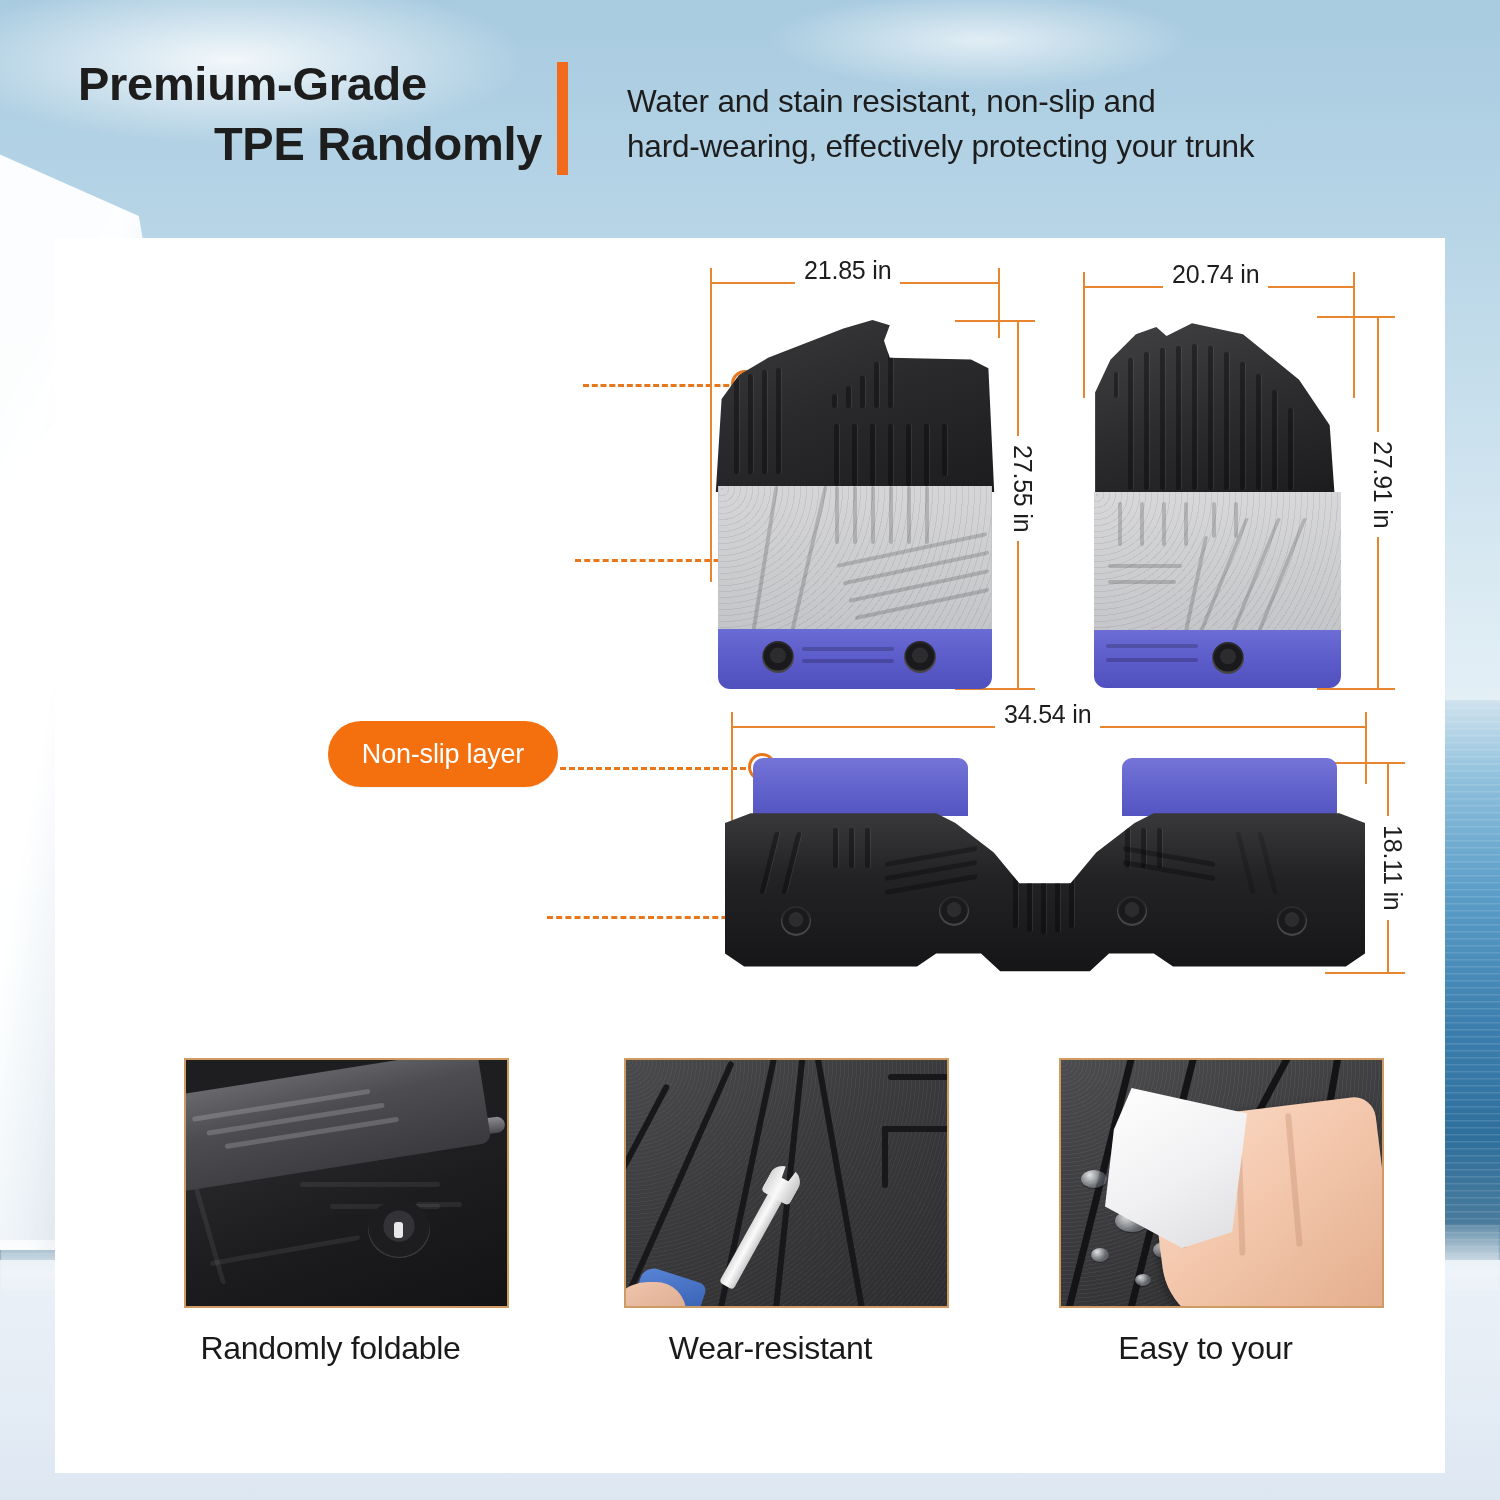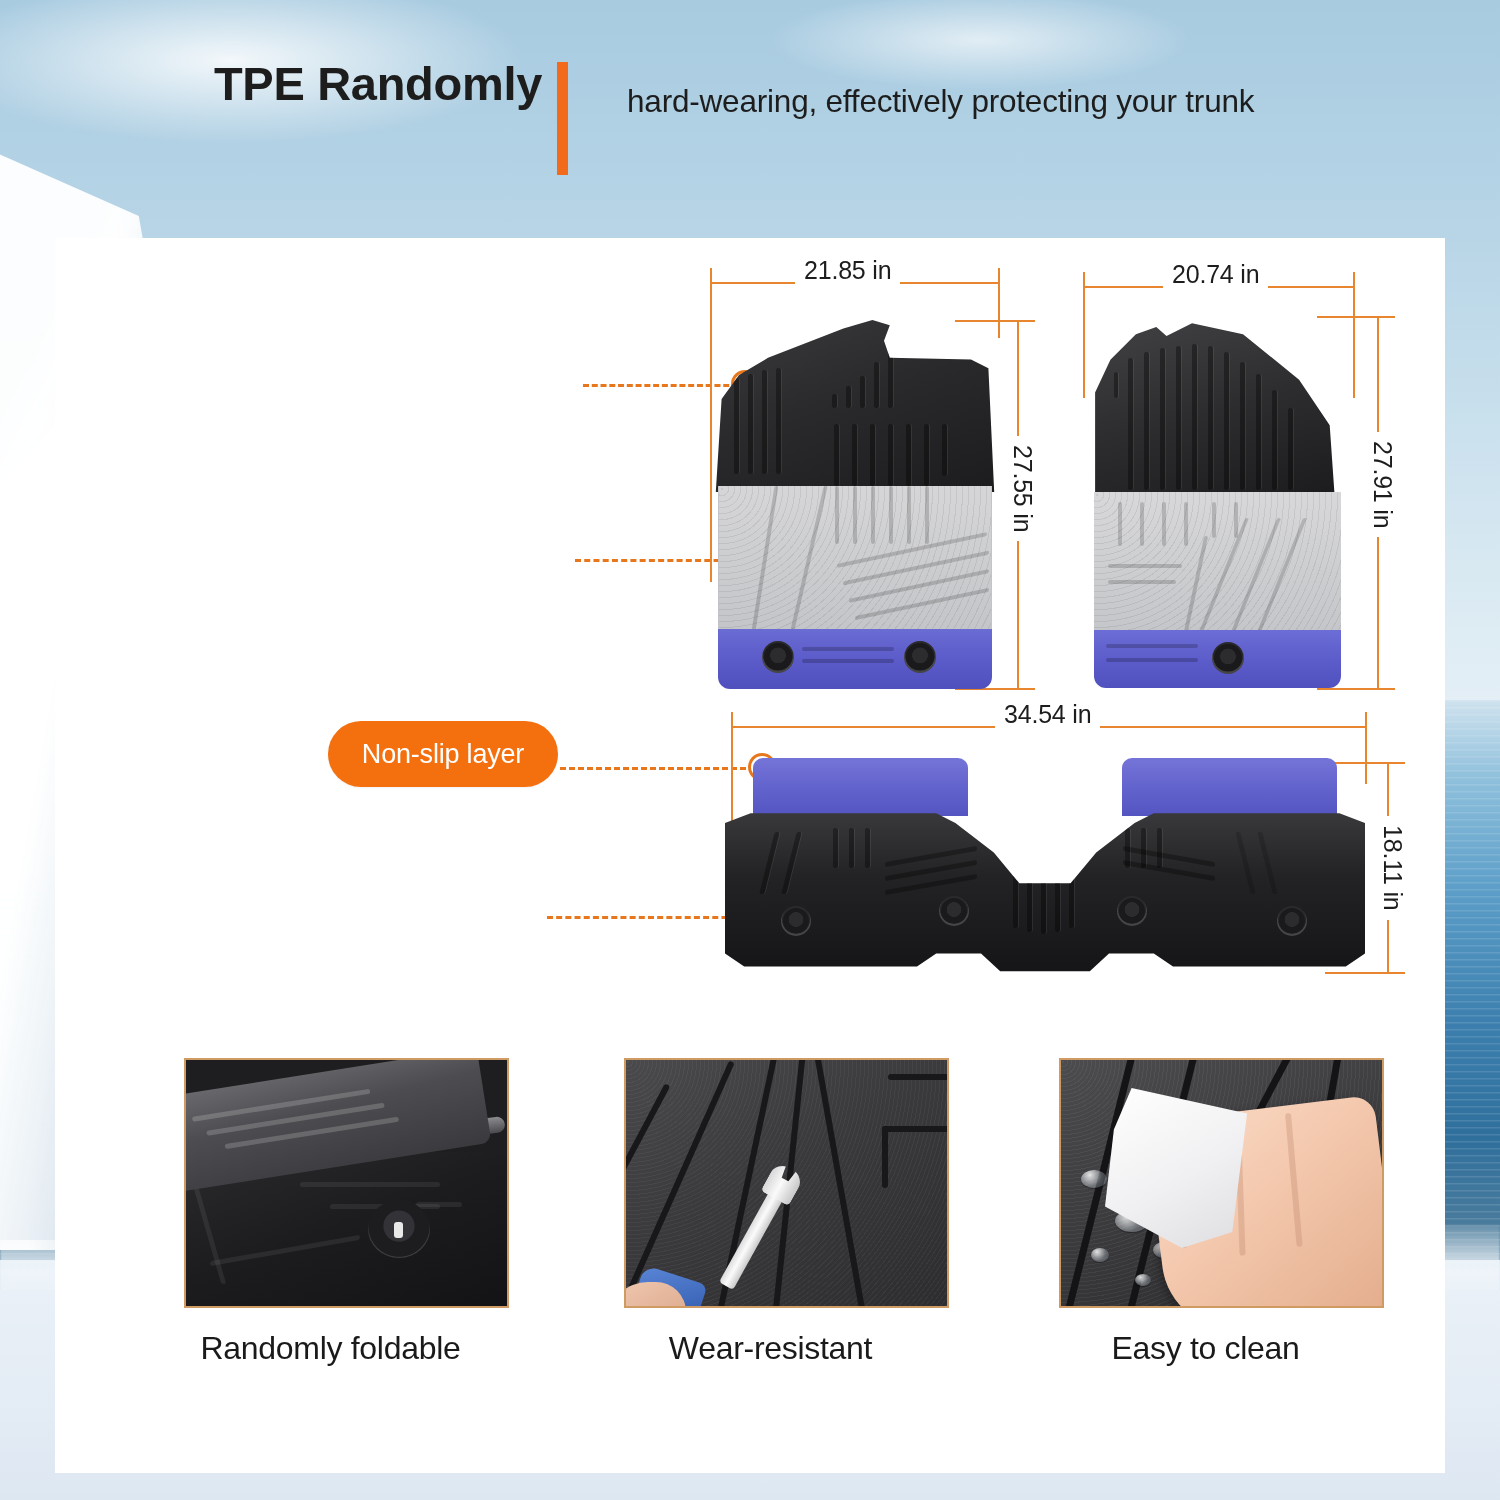--- a/index.html
+++ b/index.html
@@ -303,24 +303,26 @@
   <div class="bg-sky"></div>
   <div class="bg-sea"></div>
   <div class="bg-foam"></div>
   <div class="bg-bottom"></div>
   <div class="bg-snow"></div>
   <div class="bg-snow2"></div>
 </div>
 
 <div id="header">
   <div class="hd-title">
+    <span>Premium-Grade</span>
     <span class="l2">TPE Randomly</span>
   </div>
   <div class="hd-rule"></div>
   <div class="hd-sub">
+    <div>Water and stain resistant, non-slip and</div>
     <div>hard-wearing, effectively protecting your trunk</div>
   </div>
 </div>
 
 <div id="panel">
 
   <div class="pill" id="pill2">
     <span>Non-slip layer</span>
   </div>
 
@@ -555,17 +557,17 @@
         <div class="drop" style="left:236px; top:78px;  width:18px; height:13px;"></div>
         <div class="drop" style="left:268px; top:104px; width:22px; height:15px;"></div>
         <div class="drop" style="left:300px; top:60px;  width:16px; height:12px;"></div>
         <div class="p3-hand">
           <div class="p3-fing" style="left:30px;  top:10px; width:6px; height:120px; transform:rotate(9deg);"></div>
           <div class="p3-fing" style="left:84px;  top:4px;  width:6px; height:140px; transform:rotate(5deg);"></div>
           <div class="p3-fing" style="left:138px; top:8px;  width:6px; height:134px; transform:rotate(2deg);"></div>
         </div>
         <div class="p3-tissue"></div>
       </div>
-      <div class="fcap">Easy to clean</div>
+      <div class="fcap">Easy to your</div>
     </div>
 
   </div>
 </div>
 
 </body></html>

